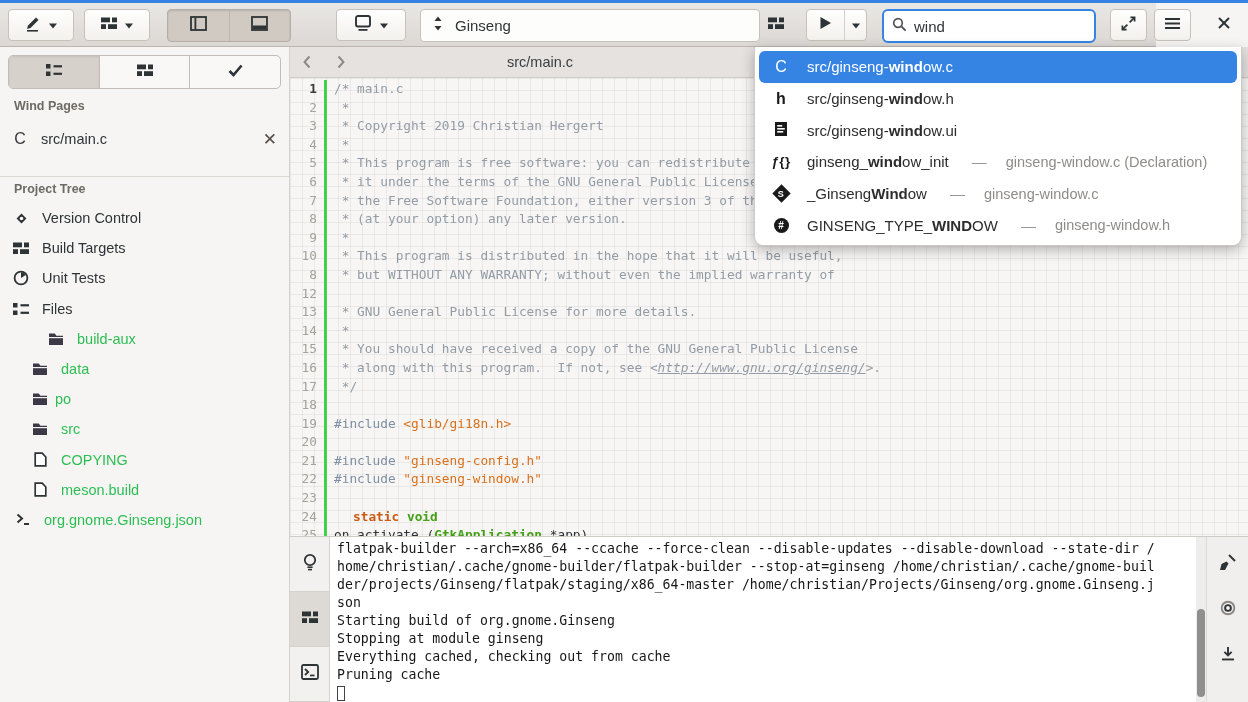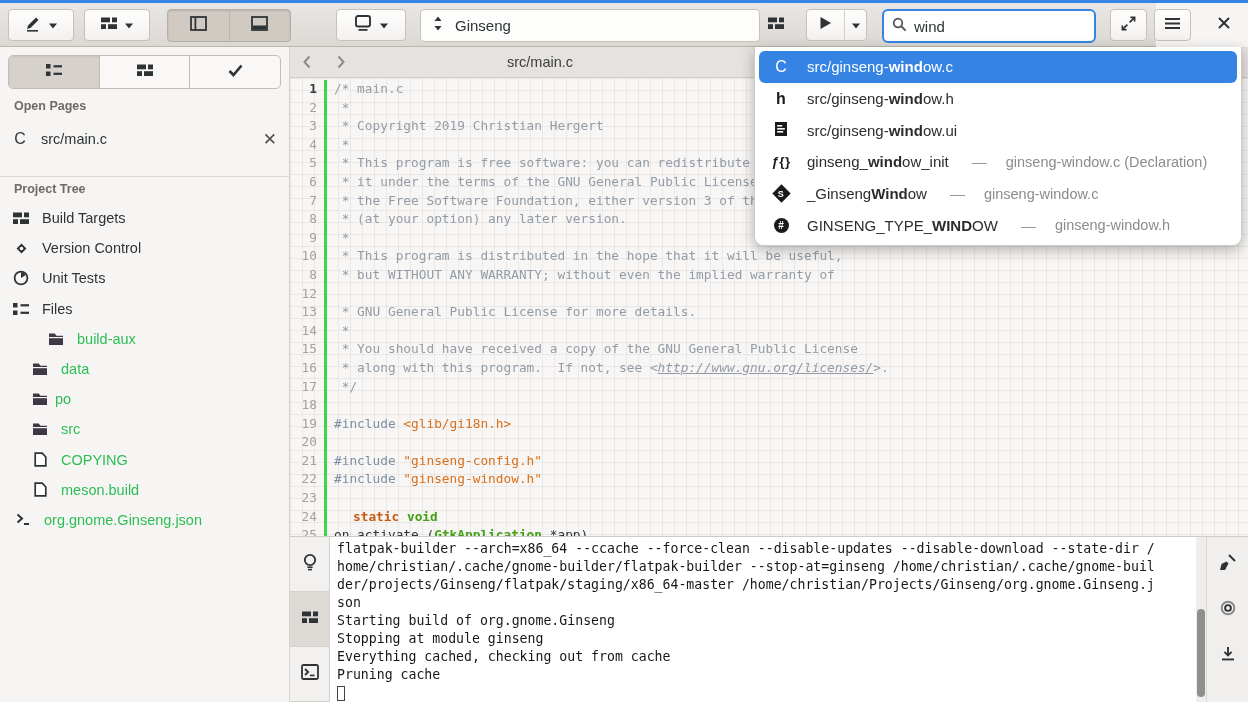--- a/index.html
+++ b/index.html
@@ -242,48 +242,48 @@
               <rect x="0" y="7.2" width="5" height="4.8" fill="#2e3436"></rect>
               <rect x="7" y="7.2" width="9" height="4.8" fill="#2e3436"></rect>
             </svg></span>
       </div>
       <div>
         <span><svg width="15" height="13" viewBox="0 0 15 13">
               <path d="M1.5 7 L5.5 11 L13.5 1.5" fill="none" stroke="#2e3436" stroke-width="2.6"></path>
             </svg></span>
       </div>
     </div>
-    <div id="open-pages-label" class="section-label">Open Pages</div>
+    <div id="open-pages-label" class="section-label">Wind Pages</div>
     <div id="open-page-row">
       <span class="letter-icon">C</span>
       <span class="page-label">src/main.c</span>
       <span class="xbtn">✕</span>
     </div>
     <div id="sidebar-divider"></div>
     <div id="project-tree-label" class="section-label">Project Tree</div>
     <div id="project-tree">
+        <div class="tree-row" style="padding-left: 12px;">
+          <span class="ticon">
+            <svg width="17" height="17" viewBox="0 0 17 17">
+              <rect x="5" y="5" width="7" height="7" transform="rotate(45 8.5 8.5)" fill="#2e3436"></rect>
+              <circle cx="8.5" cy="8.5" r="1.8" fill="#fff"></circle>
+            </svg>
+          </span>
+          <span class="">Version Control</span>
+        </div>
         <div class="tree-row" style="padding-left: 12px;">
           <span class="ticon">
             <svg width="16" height="13" viewBox="0 0 16 13">
               <rect x="0" y="0.5" width="9" height="4.8" fill="#2e3436"></rect>
               <rect x="11" y="0.5" width="5" height="4.8" fill="#2e3436"></rect>
               <rect x="0" y="7.2" width="5" height="4.8" fill="#2e3436"></rect>
               <rect x="7" y="7.2" width="9" height="4.8" fill="#2e3436"></rect>
             </svg>
           </span>
           <span class="">Build Targets</span>
-        </div>
-        <div class="tree-row" style="padding-left: 12px;">
-          <span class="ticon">
-            <svg width="17" height="17" viewBox="0 0 17 17">
-              <rect x="5" y="5" width="7" height="7" transform="rotate(45 8.5 8.5)" fill="#2e3436"></rect>
-              <circle cx="8.5" cy="8.5" r="1.8" fill="#fff"></circle>
-            </svg>
-          </span>
-          <span class="">Version Control</span>
         </div>
         <div class="tree-row" style="padding-left: 12px;">
           <span class="ticon">
             <svg width="16" height="16" viewBox="0 0 16 16">
               <circle cx="8" cy="8" r="6.4" fill="none" stroke="#2e3436" stroke-width="1.8"></circle>
               <path d="M8 8 L8 2.2 A5.8 5.8 0 0 1 12.8 5 Z" fill="#2e3436"></path>
             </svg>
           </span>
           <span class="">Unit Tests</span>
         </div>
@@ -381,21 +381,21 @@
         <div class="code-line"><span class="ln">6</span><span class="bar"></span><span class="src"><span class="cm"> * it under the terms of the GNU General Public License as published by</span></span></div>
         <div class="code-line"><span class="ln">7</span><span class="bar"></span><span class="src"><span class="cm"> * the Free Software Foundation, either version 3 of the License, or</span></span></div>
         <div class="code-line"><span class="ln">8</span><span class="bar"></span><span class="src"><span class="cm"> * (at your option) any later version.</span></span></div>
         <div class="code-line"><span class="ln">9</span><span class="bar"></span><span class="src"><span class="cm"> *</span></span></div>
         <div class="code-line"><span class="ln">10</span><span class="bar"></span><span class="src"><span class="cm"> * This program is distributed in the hope that it will be useful,</span></span></div>
         <div class="code-line"><span class="ln">8</span><span class="bar"></span><span class="src"><span class="cm"> * but WITHOUT ANY WARRANTY; without even the implied warranty of</span></span></div>
         <div class="code-line"><span class="ln">12</span><span class="bar"></span></div>
         <div class="code-line"><span class="ln">13</span><span class="bar"></span><span class="src"><span class="cm"> * GNU General Public License for more details.</span></span></div>
         <div class="code-line"><span class="ln">14</span><span class="bar"></span><span class="src"><span class="cm"> *</span></span></div>
         <div class="code-line"><span class="ln">15</span><span class="bar"></span><span class="src"><span class="cm"> * You should have received a copy of the GNU General Public License</span></span></div>
-        <div class="code-line"><span class="ln">16</span><span class="bar"></span><span class="src"><span class="cm"> * along with this program.  If not, see &lt;</span><span class="link">http://www.gnu.org/licenses/</span><span class="cm">&gt;.</span></span></div>
+        <div class="code-line"><span class="ln">16</span><span class="bar"></span><span class="src"><span class="cm"> * along with this program.  If not, see &lt;</span><span class="link">http://www.gnu.org/ginseng/</span><span class="cm">&gt;.</span></span></div>
         <div class="code-line"><span class="ln">17</span><span class="bar"></span><span class="src"><span class="cm"> */</span></span></div>
         <div class="code-line"><span class="ln">18</span><span class="bar"></span><span class="src"></span></div>
         <div class="code-line"><span class="ln">19</span><span class="bar"></span><span class="src"><span class="pp">#include </span><span class="inc">&lt;glib/gi18n.h&gt;</span></span></div>
         <div class="code-line"><span class="ln">20</span><span class="bar"></span><span class="src"></span></div>
         <div class="code-line"><span class="ln">21</span><span class="bar"></span><span class="src"><span class="pp">#include </span><span class="inc">"ginseng-config.h"</span></span></div>
         <div class="code-line"><span class="ln">22</span><span class="bar"></span><span class="src"><span class="pp">#include </span><span class="inc">"ginseng-window.h"</span></span></div>
         <div class="code-line"><span class="ln">23</span><span class="bar"></span><span class="src"></span></div>
         <div class="code-line"><span class="ln">24</span><span class="bar"></span><span class="src"><span class="kw">static</span><span class="pl"> </span><span class="ty">void</span></span></div>
         <div class="code-line"><span class="ln">25</span><span class="bar"></span><span class="src"><span class="pl">on_activate (</span><span class="ty">GtkApplication</span><span class="pl"> *app)</span></span></div>
       </div>

